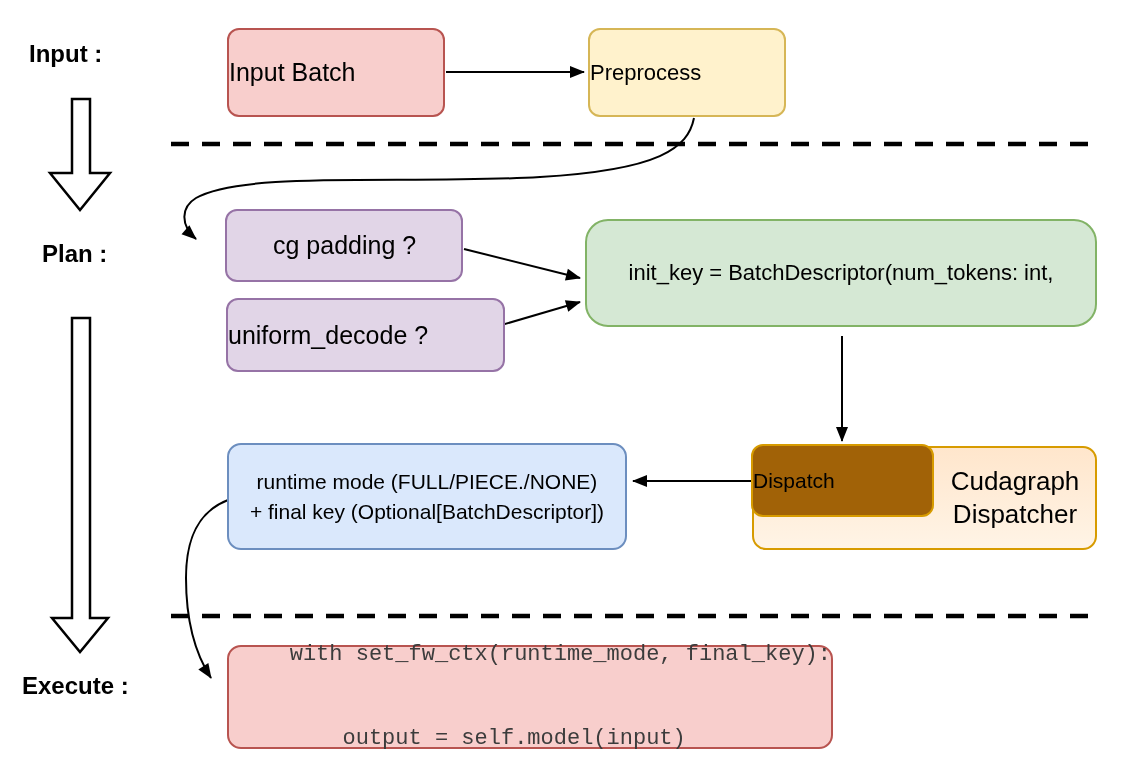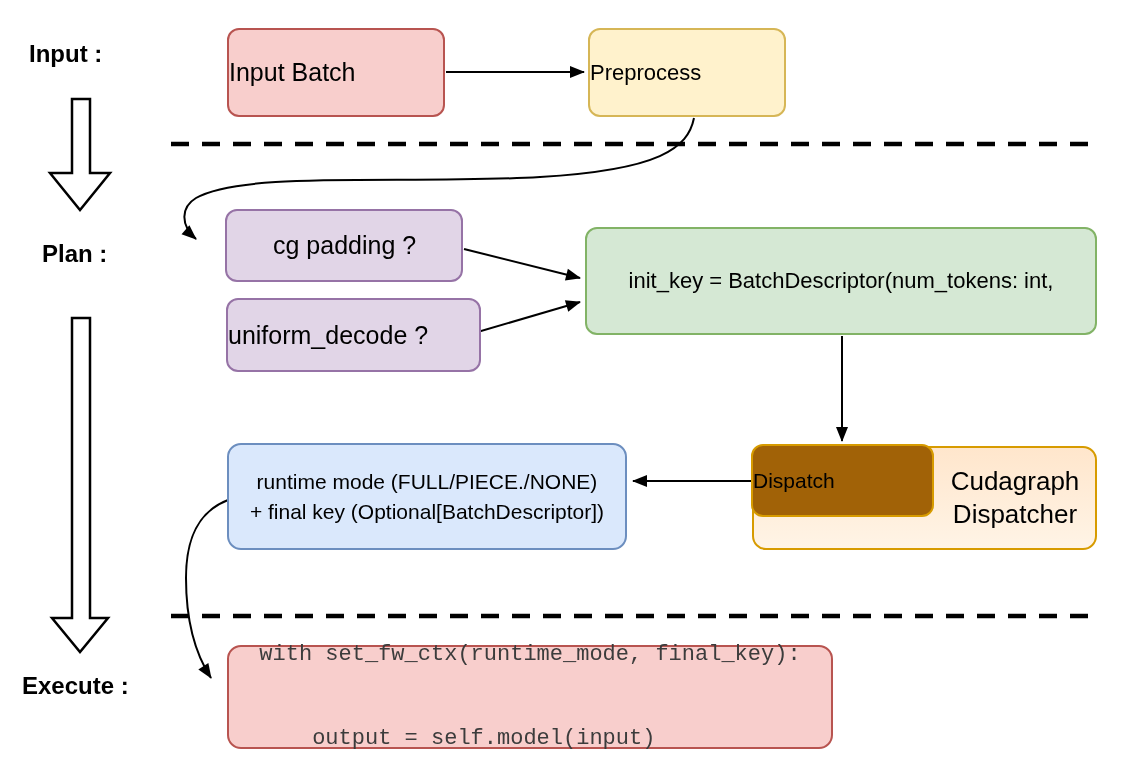--- a/index.html
+++ b/index.html
@@ -6,34 +6,34 @@
   #stage{position:relative;width:1142px;height:770px;background:#ffffff;overflow:hidden;
          font-family:"Liberation Sans",sans-serif;color:#000;}
   #wires{position:absolute;left:0;top:0;width:1142px;height:770px;}
   .section-label{position:absolute;font-weight:bold;font-size:24px;line-height:36px;white-space:nowrap;}
   .node{position:absolute;box-sizing:border-box;border:2px solid;border-radius:12px;
         display:flex;align-items:center;justify-content:flex-start;text-align:center;}
   .node .lines{width:100%;}
   #input-batch{left:227px;top:28px;width:218px;height:89px;background:#f8cecc;border-color:#b85450;font-size:25px;}
   #preprocess{left:588px;top:28px;width:198px;height:89px;background:#fff2cc;border-color:#d6b656;font-size:22px;}
   #cg-padding{left:225px;top:209px;width:238px;height:73px;background:#e1d5e7;border-color:#9673a6;font-size:25px;padding-left:46px;}
-  #uniform-decode{left:226px;top:298px;width:255px;height:74px;background:#e1d5e7;border-color:#9673a6;font-size:25px;}
-  #init-key{left:585px;top:227px;width:512px;height:108px;background:#d5e8d4;border-color:#82b366;
-            font-size:22px;line-height:32px;border-radius:12px;}
+  #uniform-decode{left:226px;top:298px;width:279px;height:74px;background:#e1d5e7;border-color:#9673a6;font-size:25px;}
+  #init-key{left:585px;top:219px;width:512px;height:108px;background:#d5e8d4;border-color:#82b366;
+            font-size:22px;line-height:32px;border-radius:23px;}
   #cudagraph-outer{left:752px;top:446px;width:345px;height:104px;
             background:linear-gradient(#ffe6cc,#fff4e6);border-color:#d79b00;border-radius:14px;}
   #dispatch-inner{left:751px;top:444px;width:183px;height:73px;background:#a16207;border-color:#d79b00;font-size:21px;}
   #cudagraph-label{position:absolute;left:930px;top:446px;width:170px;height:104px;
             display:flex;align-items:center;justify-content:center;text-align:center;
             font-size:26px;line-height:33px;}
   #runtime-blue{left:227px;top:443px;width:400px;height:107px;background:#dae8fc;border-color:#6c8ebf;
             font-size:21px;line-height:30px;border-radius:14px;}
   #execute-code{left:227px;top:645px;width:606px;height:104px;background:#f8cecc;border-color:#b85450;
             border-radius:14px;font-family:"Liberation Mono","DejaVu Sans Mono",monospace;
-            font-size:22px;line-height:28px;color:#3c3c3c;justify-content:center;text-align:left;}
+            font-size:22px;line-height:28px;color:#3c3c3c;justify-content:flex-end;text-align:left;}
   .code-lines{white-space:pre;}
 </style>
 </head>
 <body>
 
 <div id="stage">
 
   <svg id="wires" viewBox="0 0 1142 770">
     <defs>
       <marker id="arrow" markerUnits="userSpaceOnUse" markerWidth="18" markerHeight="14" refX="15" refY="7" orient="auto">

